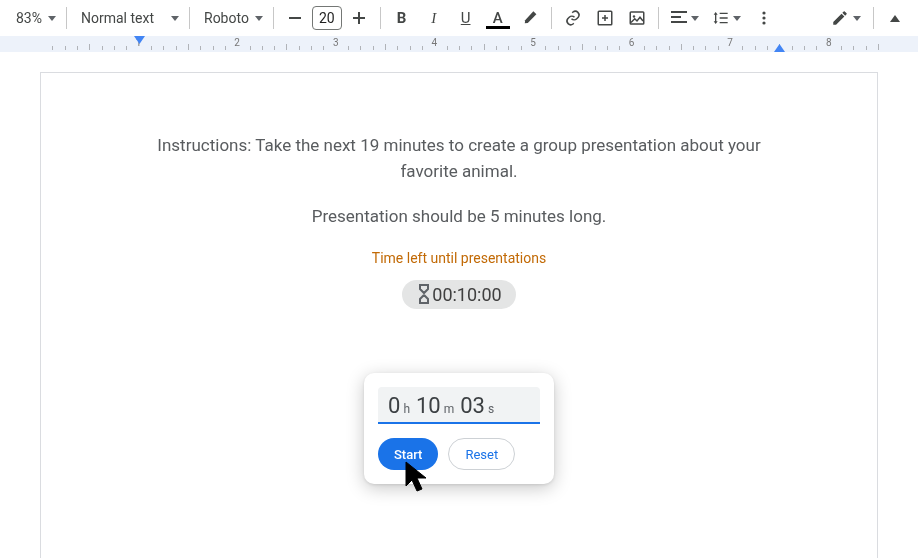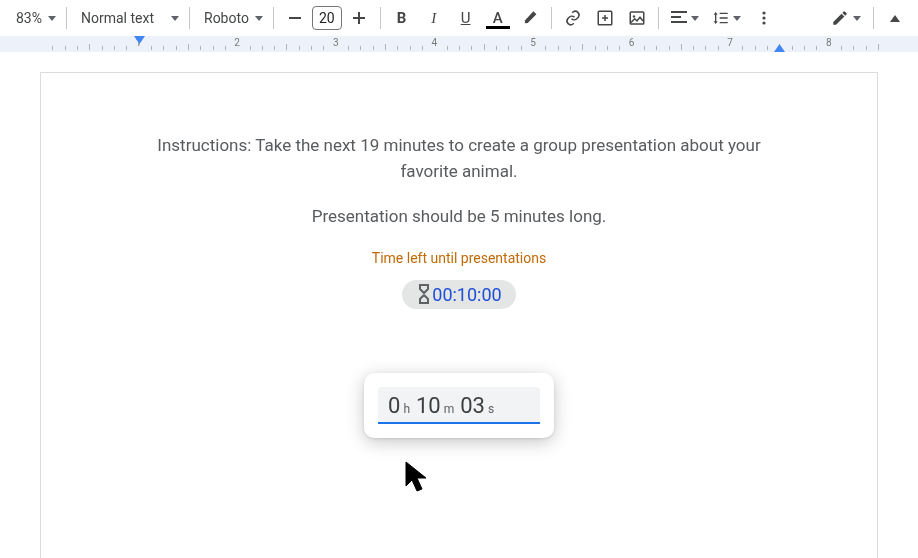--- a/index.html
+++ b/index.html
@@ -94,21 +94,21 @@
   }
   .doc-sub{
     color:#c26a06; font-size:14px;
     margin-bottom:14px;
   }
   
   .timer-chip{
     display:inline-flex; align-items:center;
     background:#e4e5e5; border-radius:18px;
     padding:4px 14px; 
-    color:#1d4ed8; font-size:18px;
+    color:#404040; font-size:18px;
   }
   .timer-chip svg{display:block;}
   
   .popover{
     position:absolute;
     left:50%; transform:translateX(-50%);
     top:300px;
     background:#fff; border-radius:10px;
     box-shadow:0 4px 18px rgba(0,0,0,.22), 0 1px 3px rgba(0,0,0,.1);
     padding:14px 14px 14px 14px;
@@ -357,19 +357,27 @@
     
     <div class="popover">
       <div class="time-field">
         <span>0</span>
           <span class="unit">h</span>
         <span>10</span>
           <span class="unit">m</span>
         <span>03</span>
           <span class="unit">s</span>
       </div>
+      <div class="btn-row">
+        <div class="btn primary">
+            <span>Start</span>
+          </div>
+        <div class="btn secondary">
+            <span>Reset</span>
+          </div>
+      </div>
     </div>
   </div>
 </div>
 
 <svg class="cursor" width="26" height="34" viewBox="0 0 26 34">
   <path d="M2 2 L2 26 L8 20 L13 31 L18 29 L13 18 L22 18 Z" fill="#000" stroke="#000" stroke-width="1"></path>
 </svg>
 
 </body></html>

